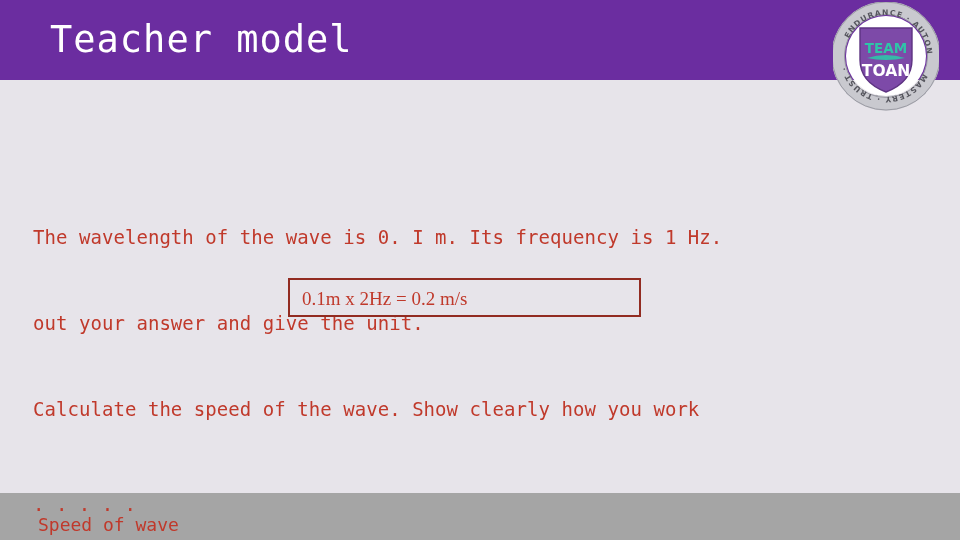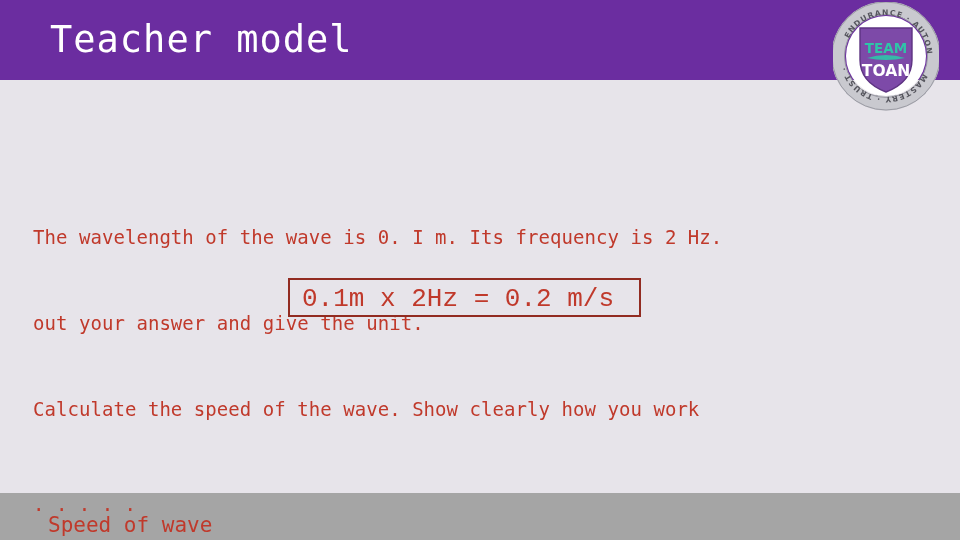--- a/index.html
+++ b/index.html
@@ -83,22 +83,22 @@
     width: 353px;
     height: 39px;
     border: 2px solid #922b21;
     background: #e7e4ea;
     box-sizing: border-box;
   }
   #answer-text {
     position: absolute;
     left: 12px;
     top: 5px;
-    font-family: Liberation Mono, monospace;
-    font-size: 26px;
+    font-family: Liberation Serif, serif;
+    font-size: 19px;
     line-height: 28px;
     color: #c0392b;
     white-space: pre;
   }
 
   
   #footer-band {
     position: absolute;
     left: 0;
     top: 493px;
@@ -111,24 +111,24 @@
     left: 33px;
     top: 0px;
     font-family: "DejaVu Sans Mono", monospace;
     font-size: 19px;
     line-height: 22px;
     color: #c0392b;
     white-space: pre;
   }
   #footer-label {
     position: absolute;
-    left: 48px;
+    left: 38px;
     top: 18px;
     font-family: "DejaVu Sans Mono", monospace;
-    font-size: 21px;
+    font-size: 18px;
     line-height: 28.6px;
     color: #c0392b;
     white-space: pre;
   }
 </style>
 </head>
 <body>
 
 <div id="slide">
 
@@ -167,21 +167,21 @@
 
       <path d="M 27 26 L 79 26 L 79 58 Q 79 80 53 90 Q 27 80 27 58 Z" fill="#7d4aa8" stroke="#5d3382" stroke-width="1.4"></path>
 
       <text x="53" y="51" text-anchor="middle" fill="#2fc4a8" font-family="DejaVu Sans, sans-serif" font-size="13.5" font-weight="bold">TEAM</text>
       <path d="M 34 56 Q 53 50 72 56 Q 53 60 34 56 Z" fill="#2fc4a8" opacity="0.9"></path>
       <text x="53" y="74" text-anchor="middle" fill="#ffffff" font-family="DejaVu Sans, sans-serif" font-size="15.5" font-weight="bold">TOAN</text>
     </svg>
   </div>
 
   <div id="worksheet">
-    <div class="ws-line">The wavelength of the wave is 0. I m. Its frequency is 2 Hz.</div>
+    <div class="ws-line">The wavelength of the wave is 0. I m. Its frequency is 1 Hz.</div>
     <div class="ws-line">out your answer and give the unit.</div>
     <div class="ws-line">Calculate the speed of the wave. Show clearly how you work</div>
     <div class="ws-line dots">. . . . . . . . . . . . . . . . . . . . . . . . . . . . . . . . . . . . . . . . . . . . . . . . . . . . . . . . . . . . . . . . .</div>
     
     
     
     
     
     
     

